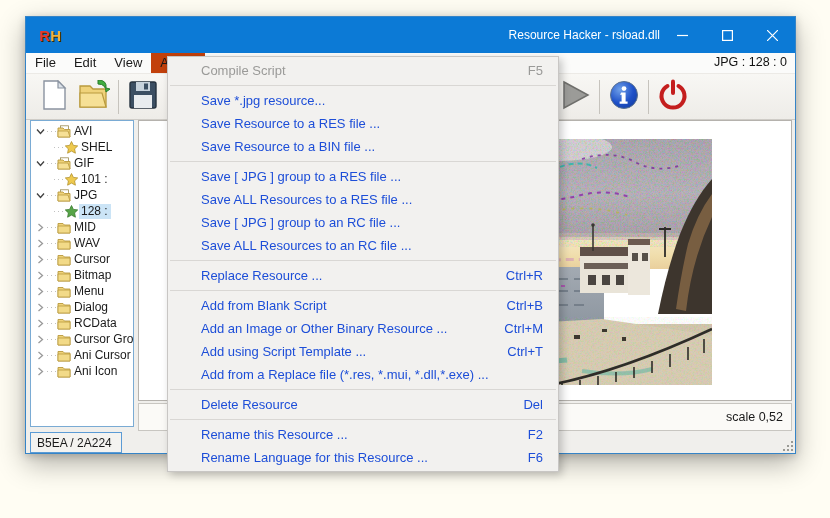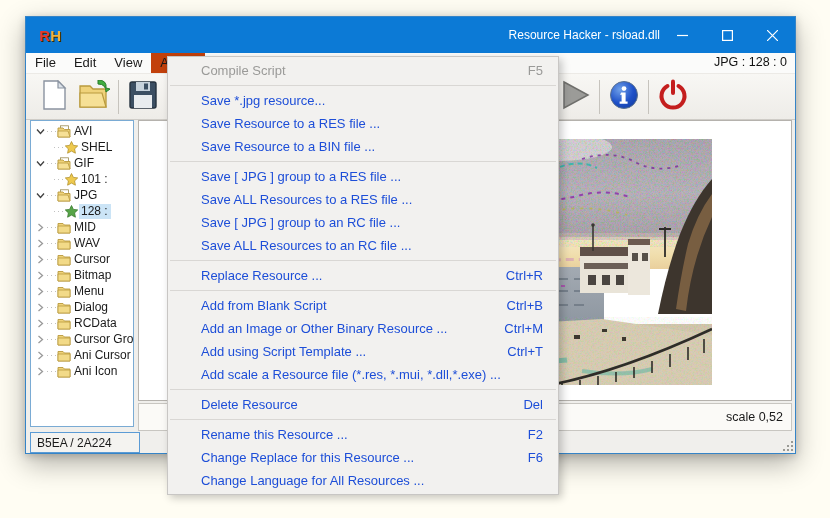--- a/index.html
+++ b/index.html
@@ -78,21 +78,21 @@
     position:absolute; left:112px; right:3px; top:283px; height:28px;
     background:#fbfaf7; border:1px solid #c8c6c1; display:flex;
     align-items:center; justify-content:flex-end; padding-right:8px; font-size:12.5px;
   }
 
   .statusbar {
     position:absolute; left:0; right:0; bottom:0; height:21px; background:#f0efec;
     display:flex; align-items:stretch;
   }
   .status-left {
-    margin-left:4px; width:110px; border:1px solid #5b9bd5; background:#f4f3f0;
+    margin-left:4px; width:92px; border:1px solid #5b9bd5; background:#f4f3f0;
     font-size:12px; display:flex; align-items:center; padding-left:6px;
   }
   .grip { position:absolute; right:2px; bottom:2px; width:12px; height:12px; }
   .grip i { position:absolute; width:2px; height:2px; background:#9a9a95; }
   .grip i:nth-child(1){ right:0; bottom:0; } .grip i:nth-child(2){ right:4px; bottom:0; }
   .grip i:nth-child(3){ right:0; bottom:4px; } .grip i:nth-child(4){ right:8px; bottom:0; }
   .grip i:nth-child(5){ right:0; bottom:8px; } .grip i:nth-child(6){ right:4px; bottom:4px; }
 
   
   .action-menu {
@@ -589,34 +589,31 @@
       </div>
       <div class="mitem">
         <span class="mlabel">Add an Image or Other Binary Resource ...</span>
         <span class="mshort">Ctrl+M</span>
       </div>
       <div class="mitem">
         <span class="mlabel">Add using Script Template ...</span>
         <span class="mshort">Ctrl+T</span>
       </div>
       <div class="mitem">
-        <span class="mlabel">Add scale a Resource file (*.res, *.mui, *.dll,*.exe) ...</span>
+        <span class="mlabel">Add from a Replace file (*.res, *.mui, *.dll,*.exe) ...</span>
       </div>
       <div class="msep"></div>
       <div class="mitem">
         <span class="mlabel">Delete Resource</span>
         <span class="mshort">Del</span>
       </div>
       <div class="msep"></div>
       <div class="mitem">
         <span class="mlabel">Rename this Resource ...</span>
         <span class="mshort">F2</span>
       </div>
       <div class="mitem">
-        <span class="mlabel">Change Replace for this Resource ...</span>
+        <span class="mlabel">Rename Language for this Resource ...</span>
         <span class="mshort">F6</span>
       </div>
-      <div class="mitem">
-        <span class="mlabel">Change Language for All Resources ...</span>
-      </div>
     </div>
 
 </div>
 
 </body></html>

